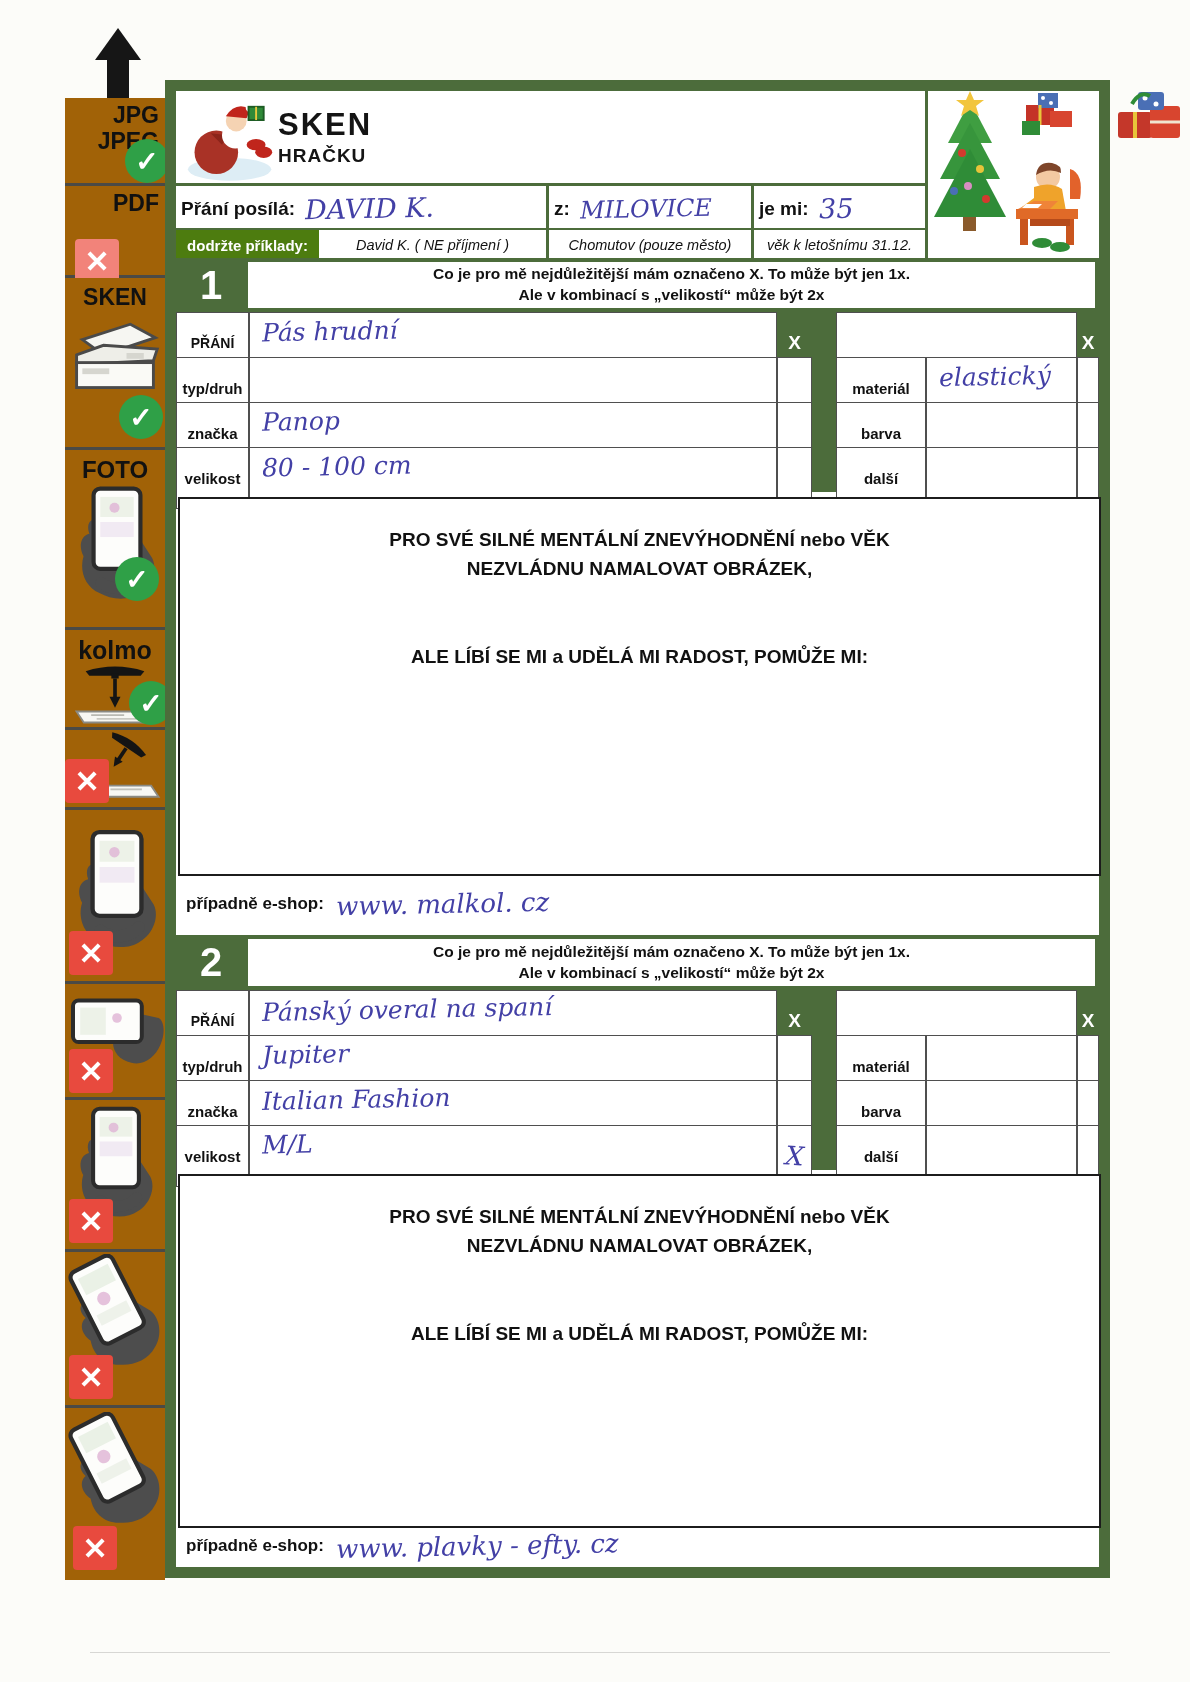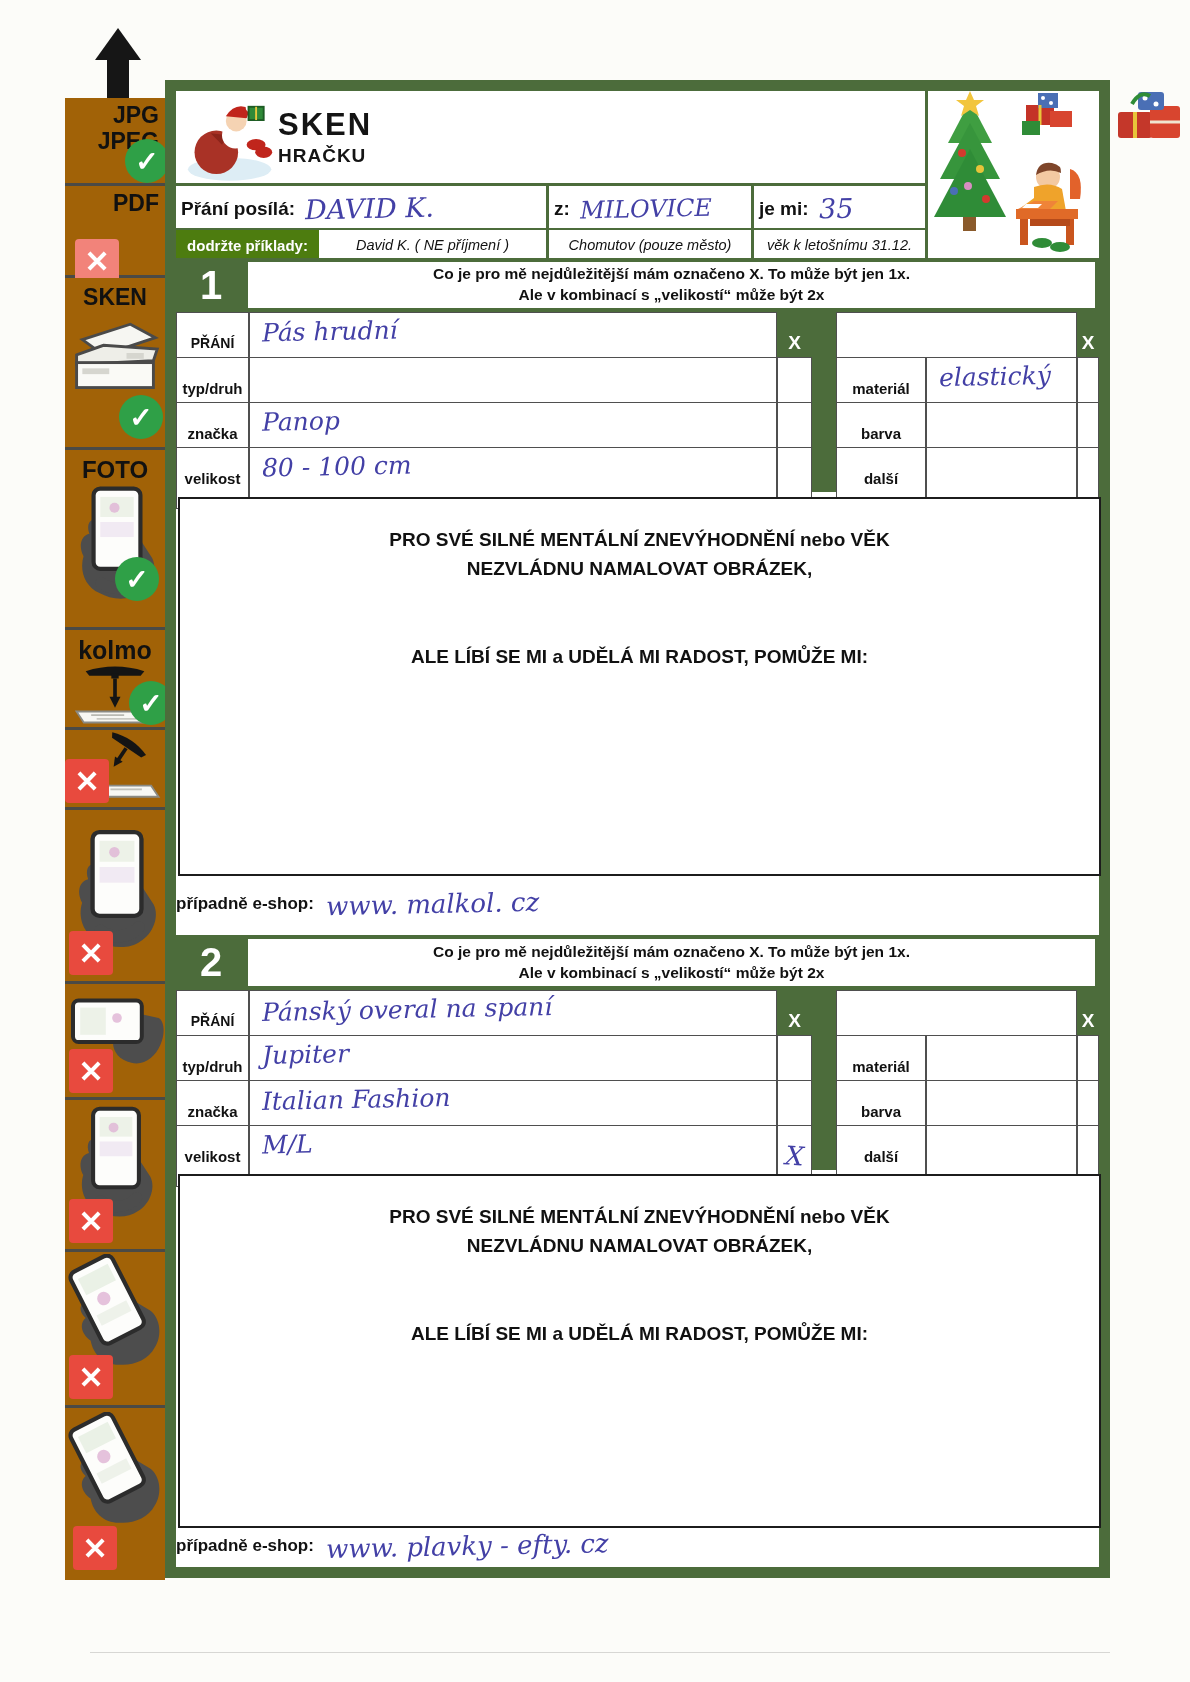--- a/index.html
+++ b/index.html
@@ -59,21 +59,21 @@
   .cell.fl{display:flex;align-items:center;justify-content:center;font-weight:bold;font-size:15px;background:#fff;}
   .cell .hw{font-size:25px;margin:4px 0 0 12px;}
   .xhead{background:#4c6c3b;color:#fff;display:flex;align-items:center;justify-content:center;
          font-weight:bold;font-size:19px;border:1px solid #4c6c3b;}
   .gapcol{position:absolute;top:0;height:180px;background:#4c6c3b;}
   .xmark{font-family:"DejaVu Serif",serif;font-style:italic;color:#4340a6;font-size:26px;
          display:flex;align-items:center;justify-content:center;height:100%;transform:rotate(4deg);}
   .draw-box{position:absolute;left:2px;width:919px;border:2px solid #1c1c1c;background:#fff;}
   .note{padding-top:26px;text-align:center;font-weight:bold;font-size:19px;line-height:1.55;}
   .note .l3{margin-top:58px;}
-  .eshop{position:absolute;left:0;width:923px;display:flex;align-items:center;box-sizing:border-box;}
+  .eshop{position:absolute;left:0;width:923px;display:flex;align-items:center;padding-left:10px;box-sizing:border-box;}
   .eshop .lbl{font-weight:bold;font-size:17px;margin-right:12px;white-space:nowrap;}
   .eshop .hw{font-size:26px;}
   .bottom-scan-line{position:absolute;left:90px;top:1652px;width:1020px;height:1px;background:#d7d7d4;}
   .gift-sticker{position:absolute;left:1112px;top:84px;}
 </style>
 </head>
 <body>
 
 <svg width="0" height="0" style="position:absolute">
   <defs>

